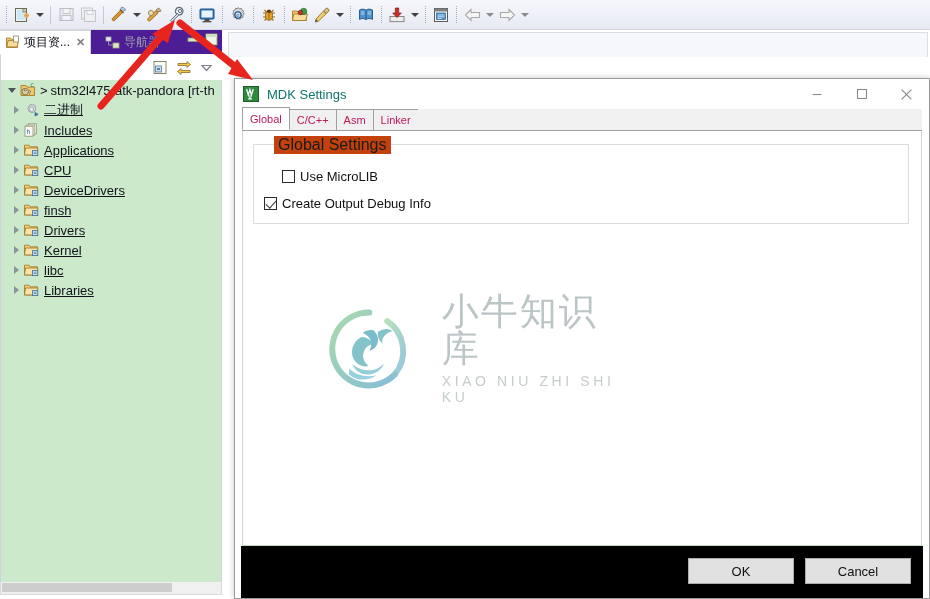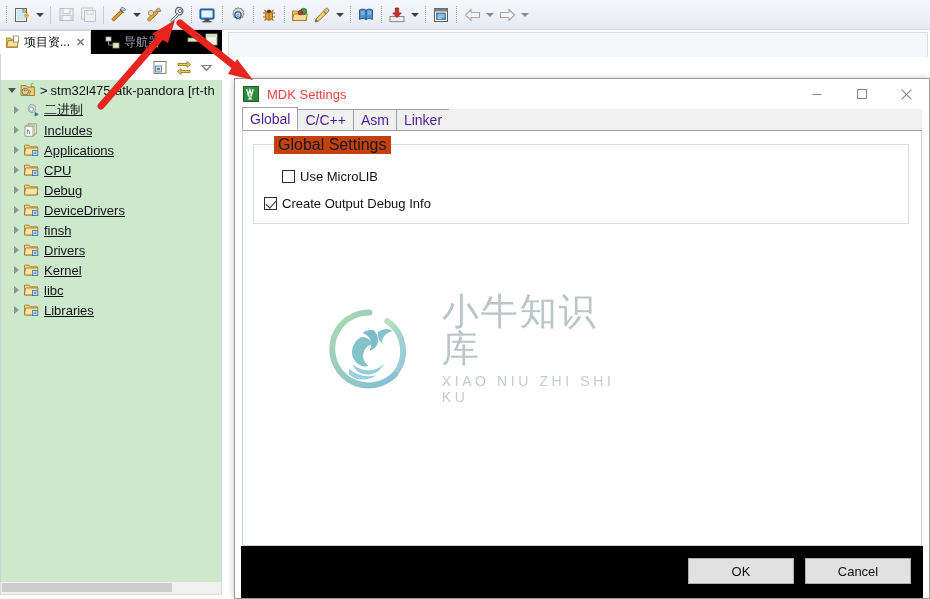--- a/index.html
+++ b/index.html
@@ -60,21 +60,21 @@
   }
   .tb-div::before {
     content: ""; display: block;
     width: 1px; height: 18px; background: #c6c8d2;
   }
   .tb-btn svg { display: block; }
 
   
   .view-tabs {
     position: absolute; left: 0; top: 30px; width: 222px; height: 24px;
-    background: #000000;
+    background: #4c1d95;
   }
   .vtab {
     position: absolute; top: 0; height: 24px;
     display: flex; align-items: center; gap: 4px;
     padding: 0 5px;
     font-size: 12px;
     white-space: nowrap;
   }
   .vtab.active {
     left: 0; background: #ffffff;
@@ -171,21 +171,21 @@
     height: 30px; flex: 0 0 30px;
     display: flex; align-items: center;
     padding-left: 8px;
     background: #ffffff;
   }
   .dlg-app-icon {
     width: 16px; height: 16px; flex: 0 0 16px;
     margin-right: 8px; display: block;
   }
   .dlg-title-text {
-    font-size: 13px; color: #ef4444;
+    font-size: 13px; color: #0f766e;
     flex: 1 1 auto;
   }
   .win-btns { display: flex; align-items: center; height: 30px; }
   .win-btn {
     width: 45px; height: 29px;
     display: flex; align-items: center; justify-content: center;
   }
   .win-btn svg { display: block; }
 
   .dlg-body {
@@ -199,21 +199,21 @@
     height: 22px; flex: 0 0 22px;
     display: flex; align-items: flex-end;
     border-bottom: 1px solid #a0a0a0;
     background: #f0f0f0;
     margin: 0 1px;
   }
   .tab {
     height: 21px;
     padding: 0 7px;
     display: flex; align-items: center;
-    font-size: 14px; color: #4c1d95;
+    font-size: 11px; color: #be185d;
     background: #f0f0f0;
     border: 1px solid #a0a0a0;
     border-bottom: none;
     margin-right: -1px;
   }
   .tab.active {
     background: #ffffff;
     height: 23px;
     position: relative; z-index: 2;
     border-bottom: 1px solid #ffffff;
@@ -597,30 +597,20 @@
           </span>
         <svg class="t-icon" viewBox="0 0 17 16">
           <path d="M1.5 3.2 h4.6 l1.2 1.6 h7.2 v8.2 h-13 Z" fill="#f3cf79" stroke="#9a7420" stroke-width=".8"></path>
           <path d="M2.6 6 h12.4 l-1.4 6.9 H1.4 Z" fill="#f9e3ab" stroke="#9a7420" stroke-width=".8"></path>
           <rect x="9.4" y="8.6" width="5.4" height="5" fill="#d6e4f2" stroke="#3f6f9f" stroke-width=".8"></rect>
           <path d="M10.6 10.2 h3 M10.6 11.6 h3" stroke="#3f6f9f" stroke-width=".7"></path>
         </svg>
         <span class="t-label">CPU</span>
       </div>
 
-      <div class="tree-row child">
-        <span class="twisty">
-            <i></i>
-          </span>
-        <svg class="t-icon" viewBox="0 0 17 16">
-          <path d="M1.5 3.2 h4.6 l1.2 1.6 h7.2 v8.2 h-13 Z" fill="#f3cf79" stroke="#9a7420" stroke-width=".8"></path>
-          <path d="M2.6 6 h12.4 l-1.4 6.9 H1.4 Z" fill="#f9e3ab" stroke="#9a7420" stroke-width=".8"></path>
-        </svg>
-        <span class="t-label">Debug</span>
-      </div>
 
       <div class="tree-row child">
         <span class="twisty">
             <i></i>
           </span>
         <svg class="t-icon" viewBox="0 0 17 16">
           <path d="M1.5 3.2 h4.6 l1.2 1.6 h7.2 v8.2 h-13 Z" fill="#f3cf79" stroke="#9a7420" stroke-width=".8"></path>
           <path d="M2.6 6 h12.4 l-1.4 6.9 H1.4 Z" fill="#f9e3ab" stroke="#9a7420" stroke-width=".8"></path>
           <rect x="9.4" y="8.6" width="5.4" height="5" fill="#d6e4f2" stroke="#3f6f9f" stroke-width=".8"></rect>
           <path d="M10.6 10.2 h3 M10.6 11.6 h3" stroke="#3f6f9f" stroke-width=".7"></path>

